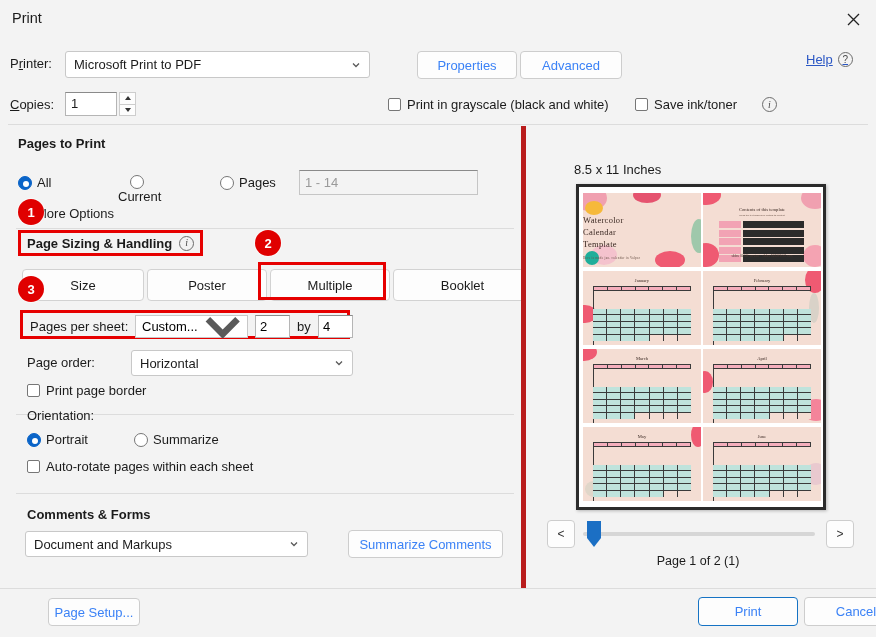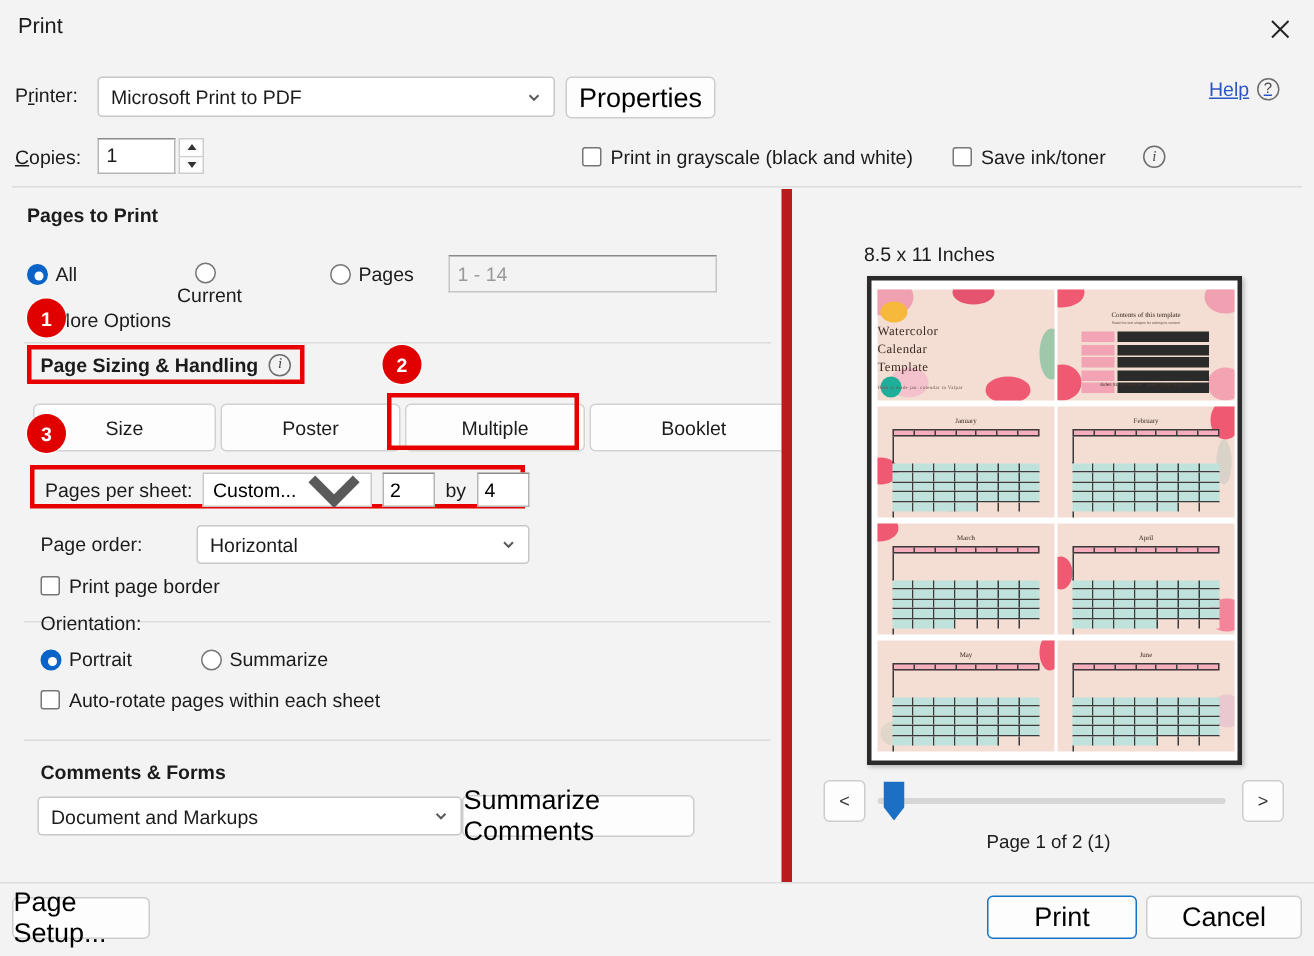--- a/index.html
+++ b/index.html
@@ -44,22 +44,22 @@
   .combo .chev {
     position: absolute; right: 8px; top: 50%; transform: translateY(-50%);
     width: 10px; height: 10px;
   }
   .chevpath { stroke: #5a5a5a; stroke-width: 1.3; fill: none; }
 
   #printer-combo { left: 65px; top: 51px; width: 305px; height: 27px; }
 
   .btn {
     background: #fdfdfd; border: 1px solid #cdcdcd; border-radius: 4px;
-    font-size: 18px; color: #000000; position: absolute;
-    display: flex; align-items: center; justify-content: center; cursor: pointer;
+    font-size: 13px; color: #3b82f6; position: absolute;
+    display: flex; align-items: center; justify-content: center; cursor: pointer; margin-left: 40px;
   }
   #properties-btn { left: 377px; top: 51px; width: 100px; height: 28px; }
   #advanced-btn  { left: 480px; top: 51px; width: 102px; height: 28px; }
 
   .copies-label { position: absolute; left: 10px; top: 97px; }
   #copies-input {
     position: absolute; left: 65px; top: 92px; width: 52px; height: 24px;
     background: #fff; border: 1px solid #b5b5b5; border-top-color:#8a8a8a;
     font-size: 13px; padding-left: 5px; line-height: 22px; color: #1b1b1b;
   }
@@ -187,21 +187,21 @@
 
   
   #sec-comments { top: 381px; }
   #comments-title { position: absolute; left: 19px; top: 0; }
   #comments-combo { left: 17px; top: 24px; width: 283px; height: 26px; }
   #summarize-btn  { left: 300px; top: 23px; width: 155px; height: 28px; }
 
   
   .rightpanel {
     position: absolute; left: 521px; top: 126px; width: 349px; height: 462px;
-    background: #f3f3f3; border-left: 7px solid #b91c1c;
+    background: #f3f3f3; border-left: 5px solid #b91c1c;
   }
   #paper-size-label { position: absolute; left: 48px; top: 36px; font-size: 13px; color: #1b1b1b; }
 
   #preview-page {
     position: absolute; left: 50px; top: 58px; width: 250px; height: 326px;
     background: #ffffff; border: 3px solid #2b2b2b;
     box-shadow: 1px 1px 3px rgba(0,0,0,.25);
     overflow: hidden;
   }
   .prev-row { position: absolute; left: 4px; width: 238px; display: flex; gap: 2px; }
@@ -315,20 +315,23 @@
     P<u>r</u>inter:
   </div>
   <div class="combo" id="printer-combo">
     <span>Microsoft Print to PDF</span>
     <svg class="chev" viewBox="0 0 10 10">
       <path class="chevpath" d="M2 3.5 L5 6.5 L8 3.5"></path>
     </svg>
   </div>
   <div class="btn" id="properties-btn">
     <span>Properties</span>
+  </div>
+  <div class="btn" id="advanced-btn">
+    <span>Advanced</span>
   </div>
   <div class="helplink">
     <span>Help</span>
     <span class="help-q">?</span>
   </div>
 
   <div class="lbl copies-label">
     <u>C</u>opies:
   </div>
   <div id="copies-input">1</div>

